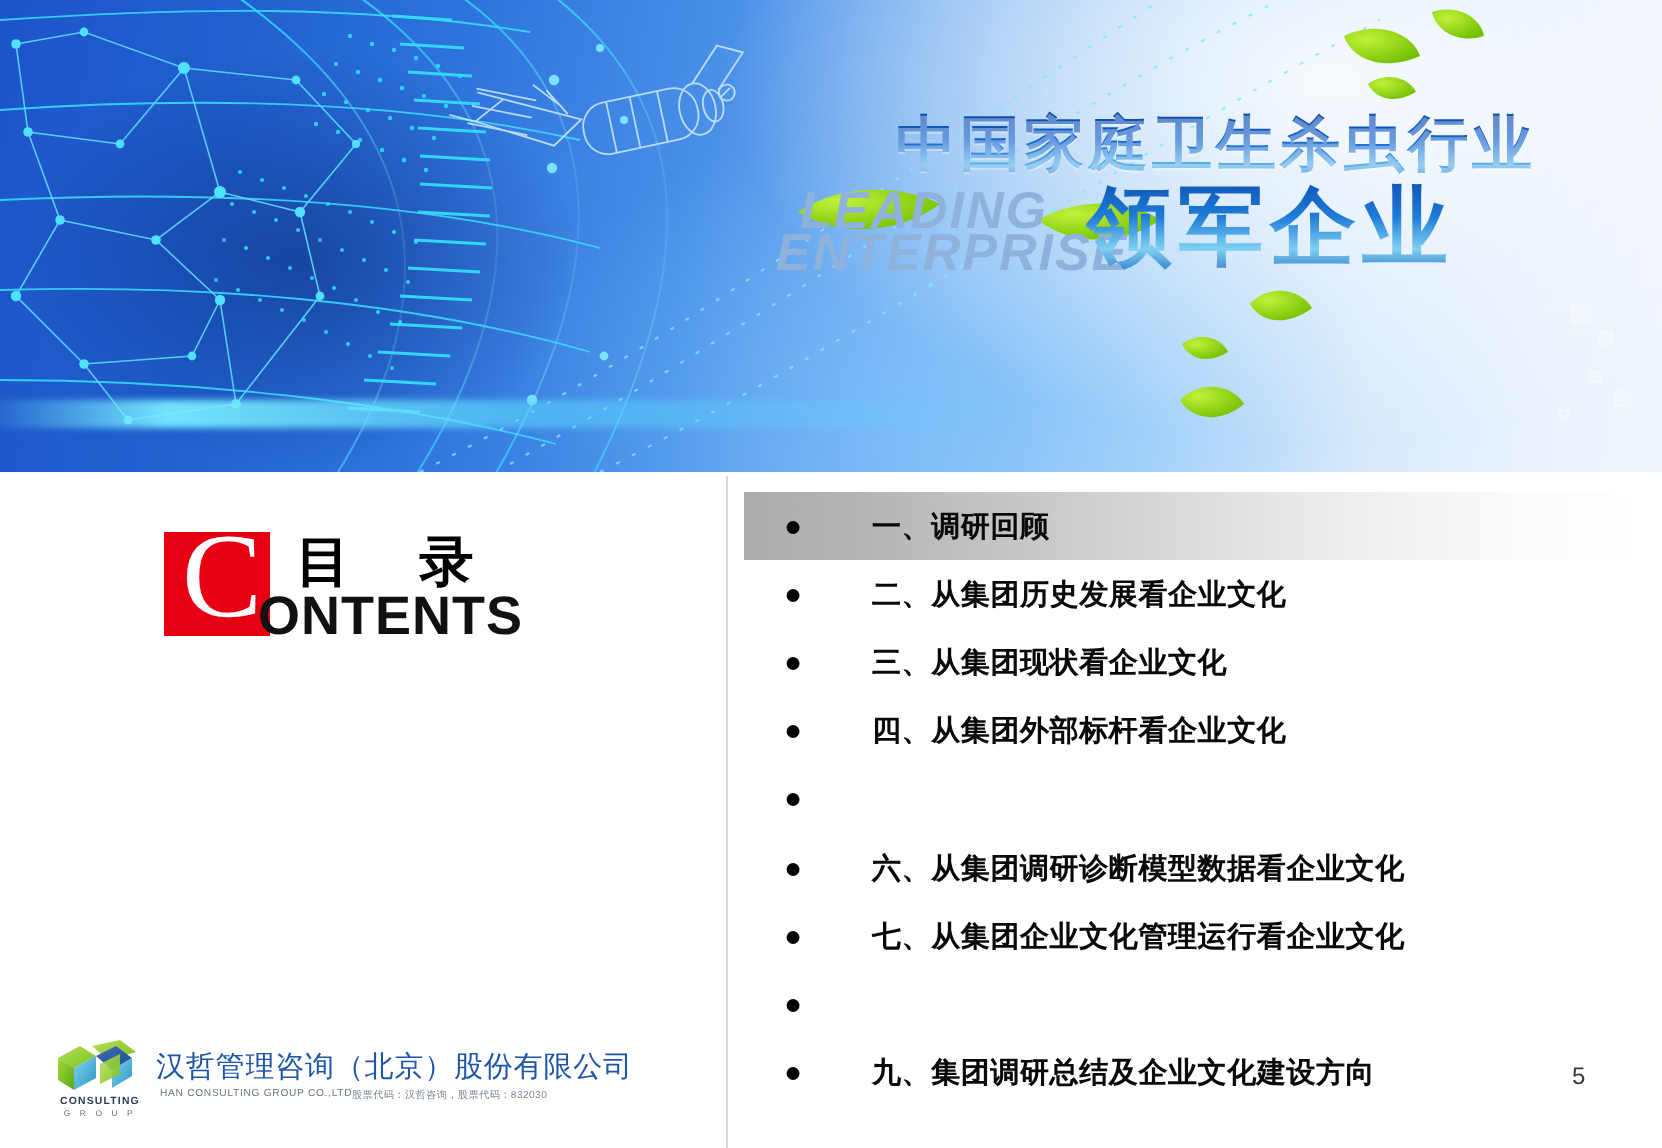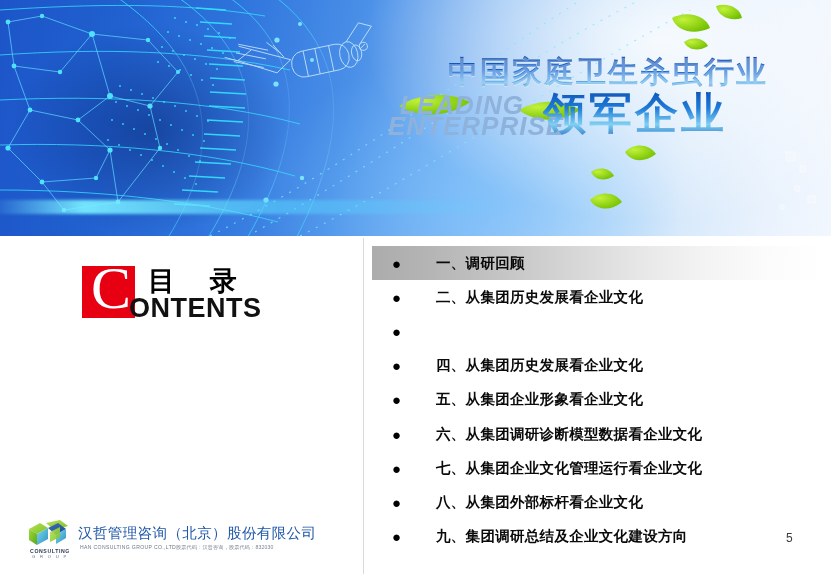--- a/index.html
+++ b/index.html
@@ -516,40 +516,39 @@
       <div class="toc-item highlighted">
         <span class="toc-bullet">●</span>
         <span class="toc-label">一、调研回顾</span>
       </div>
       <div class="toc-item">
         <span class="toc-bullet">●</span>
         <span class="toc-label">二、从集团历史发展看企业文化</span>
       </div>
       <div class="toc-item">
         <span class="toc-bullet">●</span>
-      </div>
-      <div class="toc-item">
-        <span class="toc-bullet">●</span>
-        <span class="toc-label">四、从集团历史发展看企业文化</span>
-      </div>
-      <div class="toc-item">
-        <span class="toc-bullet">●</span>
-        <span class="toc-label">五、从集团企业形象看企业文化</span>
+        <span class="toc-label">三、从集团现状看企业文化</span>
+      </div>
+      <div class="toc-item">
+        <span class="toc-bullet">●</span>
+        <span class="toc-label">四、从集团外部标杆看企业文化</span>
+      </div>
+      <div class="toc-item">
+        <span class="toc-bullet">●</span>
       </div>
       <div class="toc-item">
         <span class="toc-bullet">●</span>
         <span class="toc-label">六、从集团调研诊断模型数据看企业文化</span>
       </div>
       <div class="toc-item">
         <span class="toc-bullet">●</span>
         <span class="toc-label">七、从集团企业文化管理运行看企业文化</span>
       </div>
       <div class="toc-item">
         <span class="toc-bullet">●</span>
-        <span class="toc-label">八、从集团外部标杆看企业文化</span>
       </div>
       <div class="toc-item">
         <span class="toc-bullet">●</span>
         <span class="toc-label">九、集团调研总结及企业文化建设方向</span>
       </div>
     </div>
 
   <div id="footer-logo">
     <svg id="logo-mark" viewBox="0 0 46 30">
       <defs>

